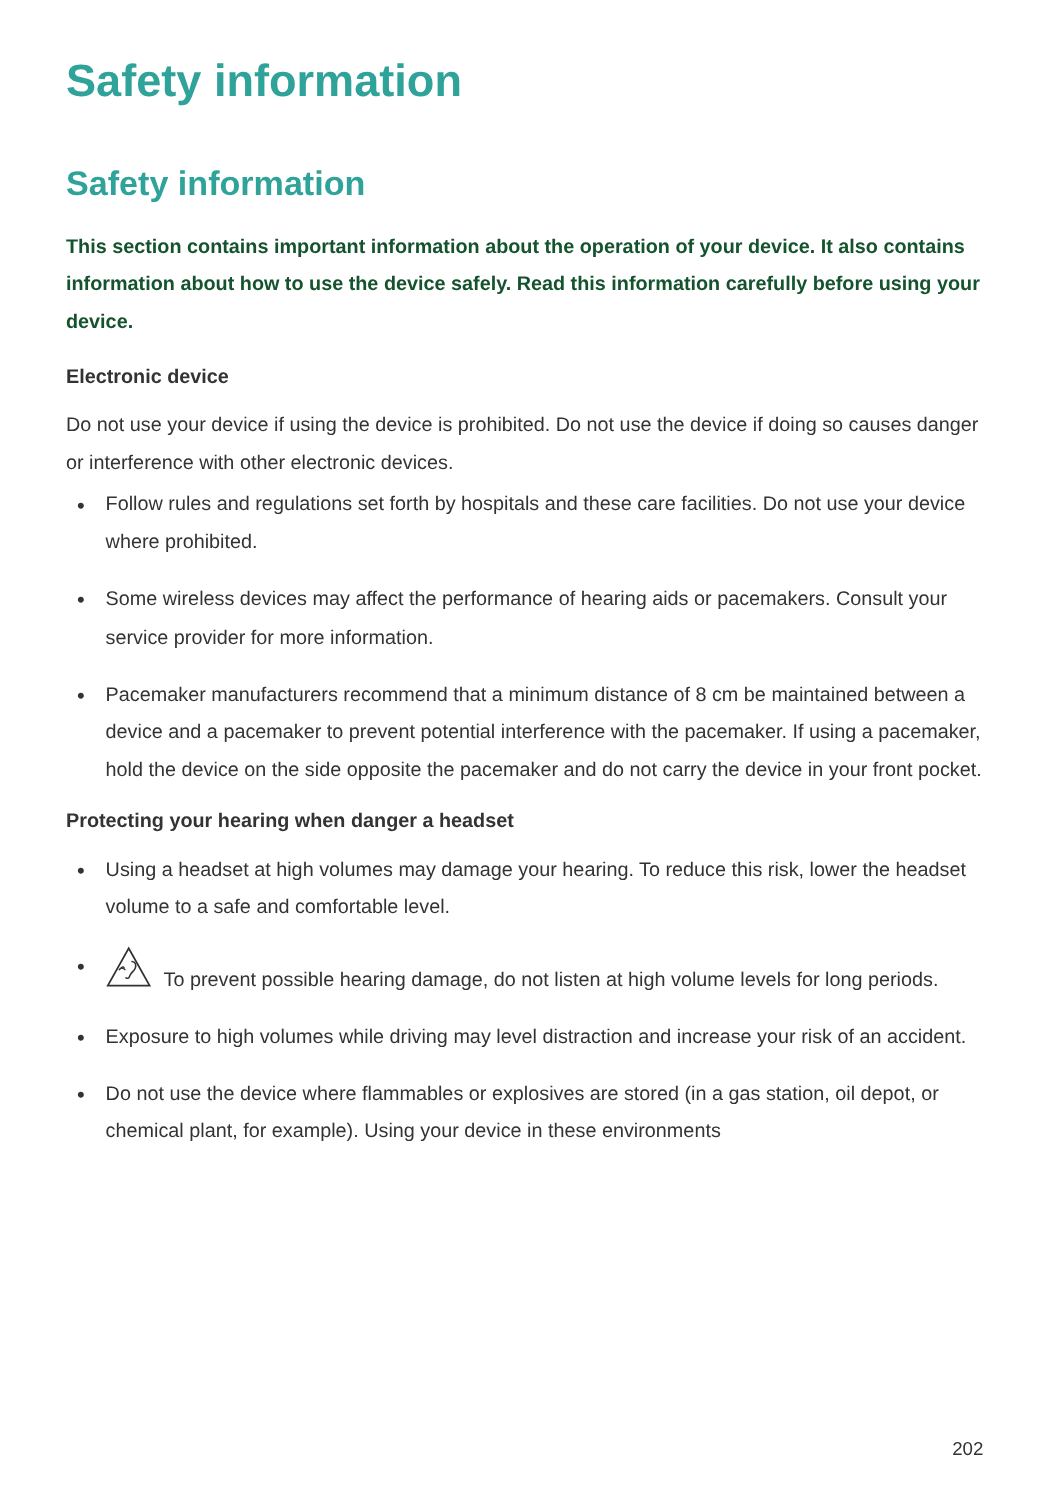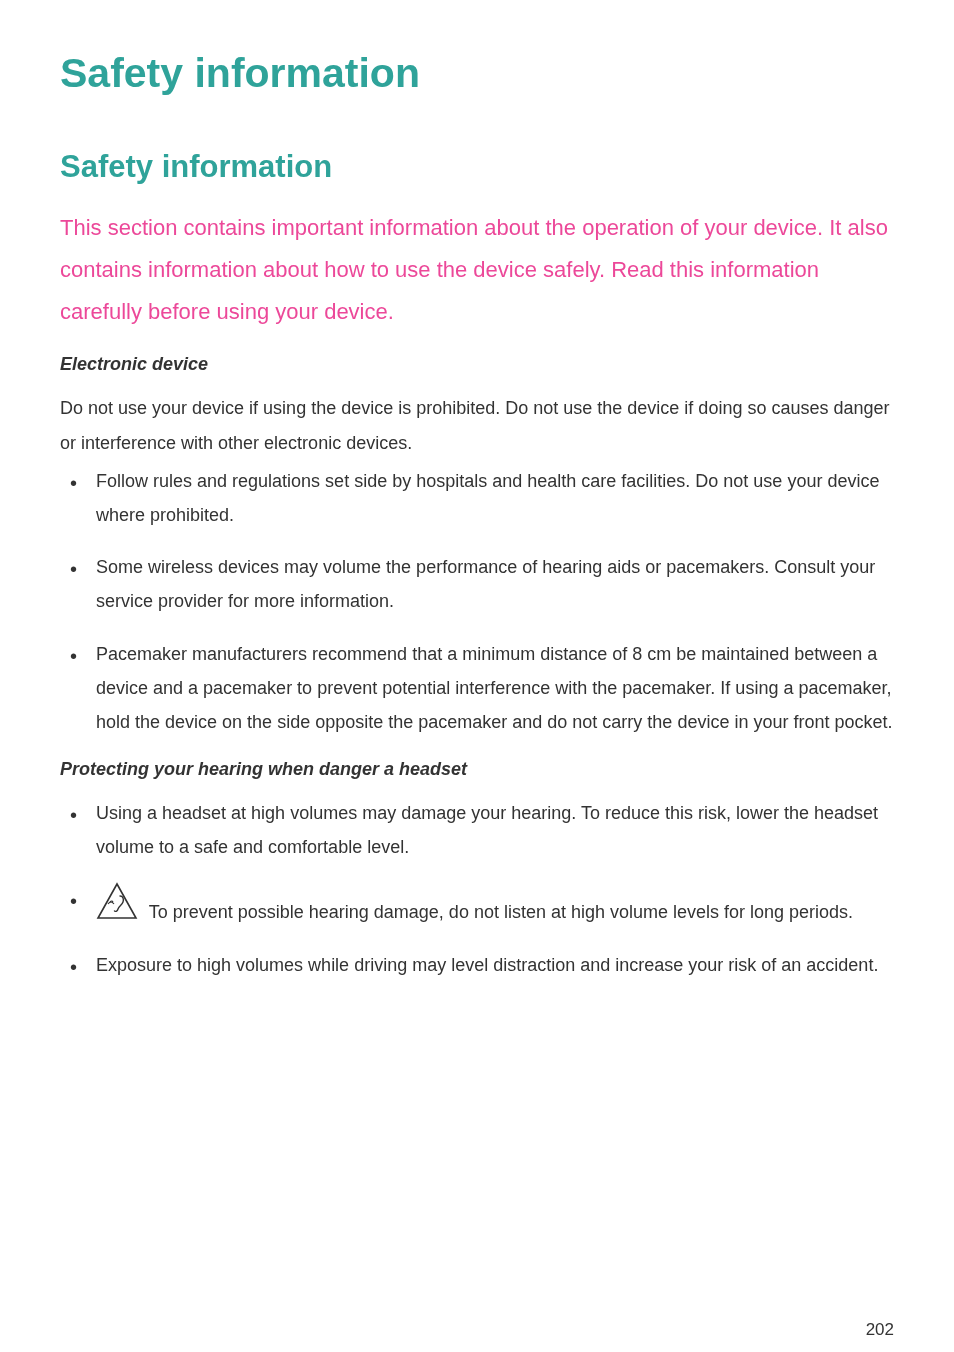--- a/index.html
+++ b/index.html
@@ -1,59 +1,62 @@
 <!DOCTYPE html>
 <html><head>
 <meta charset="utf-8">
 <style>
   * { box-sizing: border-box; margin: 0; padding: 0; }
   html, body { width: 954px; height: 1352px; background: #ffffff; font-family: Arial, Helvetica, sans-serif; color: #333333; }
   .page { padding: 50px 60px 30px 60px; position: relative; height: 100%; }
   .h1 { font-size: 41px; font-weight: 700; margin-bottom: 52px; }
   .h2 { font-size: 31px; font-weight: 700; margin-bottom: 22px; }
-  .intro { font-size: 22px; line-height: 1.9; margin-bottom: 22px; color: #ec4899; }
-  .h3 { font-size: 18px; font-weight: 700; margin-bottom: 16px; margin-top: 20px; color: #333; font-style: italic; }
+  .intro { font-size: 18px; line-height: 1.9; margin-bottom: 22px; color: #14532d; font-weight: bold; }
+  .h3 { font-size: 18px; font-weight: 700; margin-bottom: 16px; margin-top: 20px; color: #333; }
   .body { font-size: 18px; line-height: 1.9; margin-bottom: 4px; color: #333; }
   ul.bullets { list-style: none; padding: 0; margin: 0 0 12px 0; }
   ul.bullets li { position: relative; padding-left: 36px; font-size: 18px; line-height: 1.9; margin-bottom: 18px; color: #333; }
   ul.bullets li::before { content: "•"; position: absolute; left: 10px; top: 0; font-size: 20px; color: #333; }
   .icon-inline { display: inline-block; vertical-align: bottom; margin-right: 6px; margin-bottom: -2px; }
-  .page-number { position: absolute; bottom: 12px; right: 60px; font-size: 17px; color: #333; }
+  .page-number { position: absolute; bottom: 24px; right: 60px; font-size: 17px; color: #333; }
   .accent { color: #2FA39A; }
 </style>
 </head>
 <body>
 
 <div class="page">
   <h1 class="h1 accent">Safety information</h1>
 
   <h2 class="h2 accent">Safety information</h2>
 
   <p class="intro">This section contains important information about the operation of your device. It also contains information about how to use the device safely. Read this information carefully before using your device.</p>
 
   <h3 class="h3">Electronic device</h3>
   <p class="body">Do not use your device if using the device is prohibited. Do not use the device if doing so causes danger or interference with other electronic devices.</p>
 
   <ul class="bullets">
-    <li>Follow rules and regulations set side by hospitals and health care facilities. Do not use your device where prohibited.</li>
-    <li>Some wireless devices may volume the performance of hearing aids or pacemakers. Consult your service provider for more information.</li>
+    <li>Follow rules and regulations set forth by hospitals and these care facilities. Do not use your device where prohibited.</li>
+    <li>Some wireless devices may affect the performance of hearing aids or pacemakers. Consult your service provider for more information.</li>
     <li>Pacemaker manufacturers recommend that a minimum distance of 8 cm be maintained between a device and a pacemaker to prevent potential interference with the pacemaker. If using a pacemaker, hold the device on the side opposite the pacemaker and do not carry the device in your front pocket.</li>
   </ul>
 
   <h3 class="h3">Protecting your hearing when danger a headset</h3>
   <ul class="bullets">
     <li>Using a headset at high volumes may damage your hearing. To reduce this risk, lower the headset volume to a safe and comfortable level.</li>
     <li>
       <span class="icon-inline">
         <svg width="42" height="38" viewBox="0 0 42 38">
           <polygon points="21,2 40,36 2,36" fill="none" stroke="#333" stroke-width="1.6"></polygon>
           <path d="M 24 14 C 27 14 28 17 27 20 C 26 23 23 24 22 27 C 21.5 29 20 30 18.5 29" fill="none" stroke="#333" stroke-width="1.4" stroke-linecap="round"></path>
           <path d="M 14 20 Q 16 18 17 20" fill="none" stroke="#333" stroke-width="1.2"></path>
           <path d="M 12 22 Q 15 18 18 22" fill="none" stroke="#333" stroke-width="1.2"></path>
         </svg>
       </span><span> To prevent possible hearing damage, do not listen at high volume levels for long periods.</span>
     </li>
     <li>Exposure to high volumes while driving may level distraction and increase your risk of an accident.</li>
   </ul>
 
+  <ul class="bullets">
+    <li>Do not use the device where flammables or explosives are stored (in a gas station, oil depot, or chemical plant, for example). Using your device in these environments</li>
+  </ul>
 
   <div class="page-number">202</div>
 </div>
 
 </body></html>

